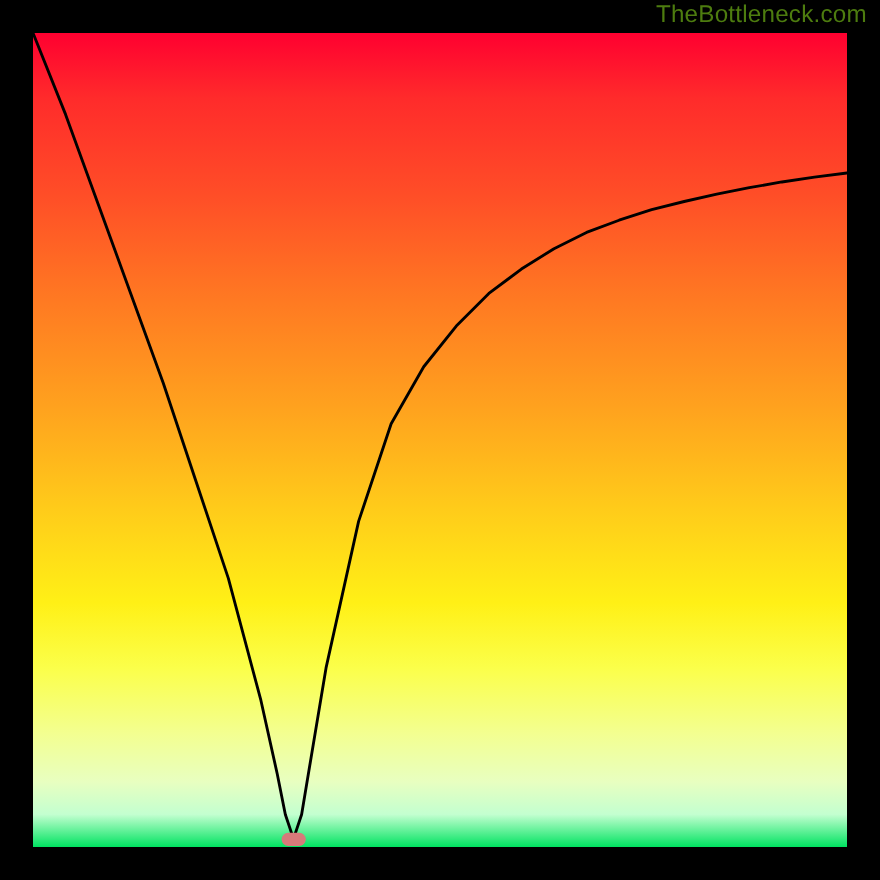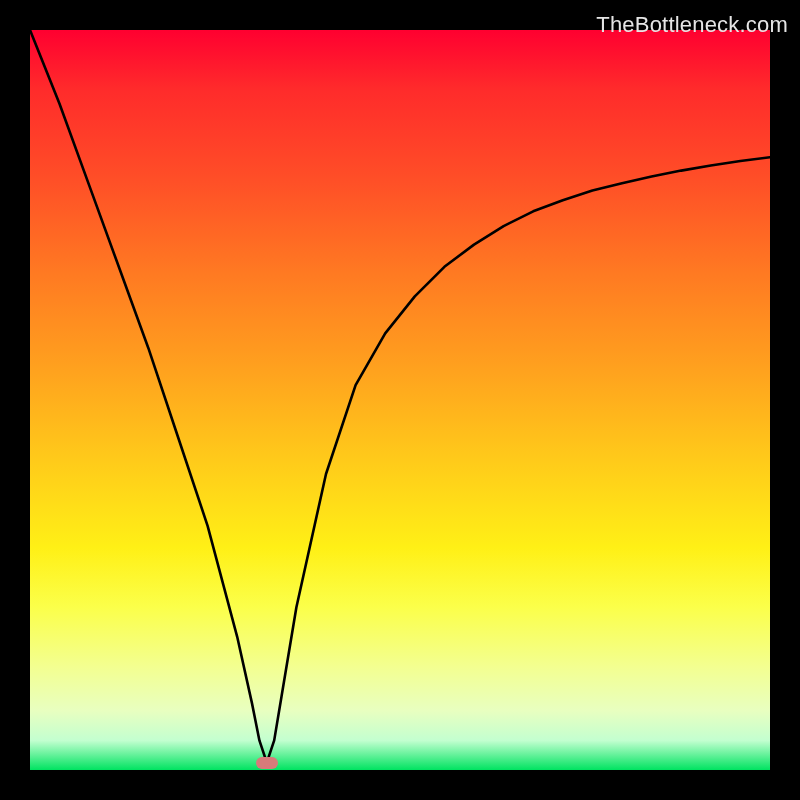--- a/index.html
+++ b/index.html
@@ -11,23 +11,23 @@
     font-family: Arial, Helvetica, sans-serif;
   }
   .frame {
     position: relative;
     width: 800px;
     height: 800px;
     background: #000;
   }
   .watermark {
     position: absolute;
-    top: 12px;
+    top: 0;
     right: 12px;
-    color: #e5e5e5;
+    color: #4d7c0f;
     font-size: 22px;
     font-weight: 500;
     letter-spacing: 0.2px;
     z-index: 10;
   }
   .plot-area {
     position: absolute;
     left: 30px;
     top: 30px;
     width: 740px;

